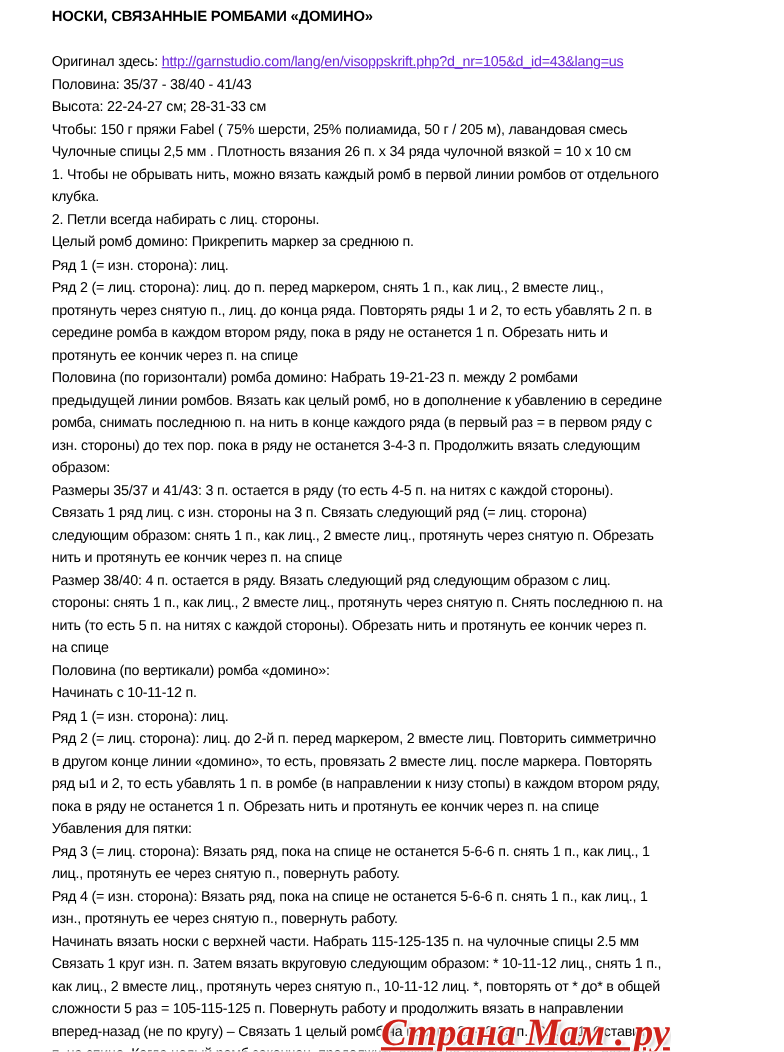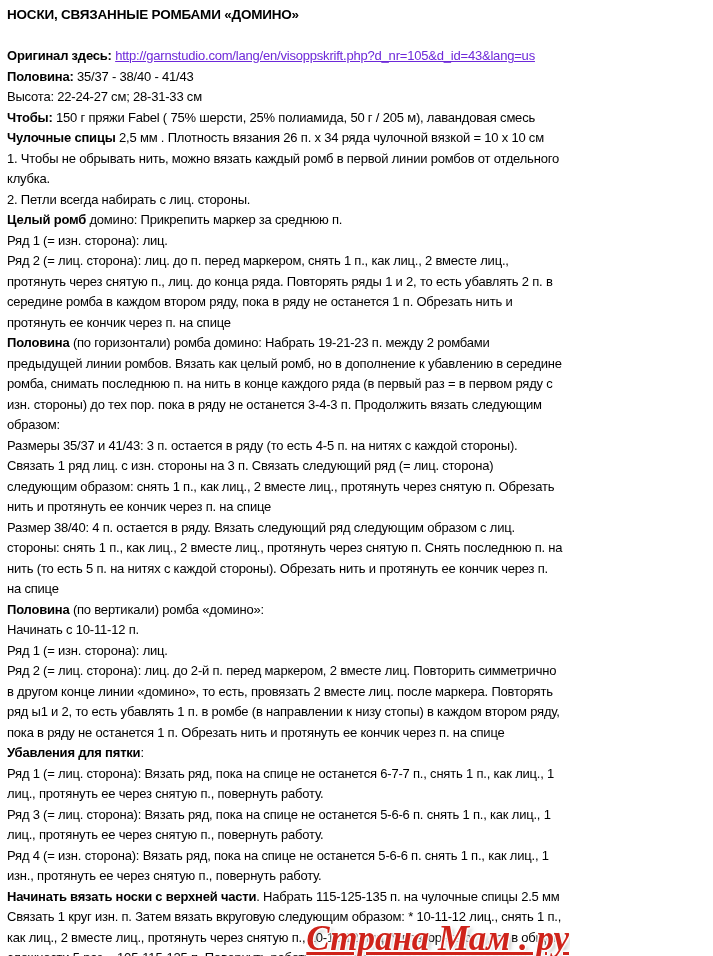--- a/index.html
+++ b/index.html
@@ -9,29 +9,30 @@
     height: 956px;
     box-sizing: border-box;
     padding: 5px 6px 0 7px;
     background: #ffffff;
     color: #000000;
     font-family: "Liberation Sans", "DejaVu Sans", sans-serif;
     font-size: 13px;
     line-height: 20.5px;
     letter-spacing: -0.2px;
     overflow: hidden;
+    margin-left: 40px;
   }
   .doc-title {
     font-size: 13.5px;
     font-weight: bold;
     margin: 0 0 20.5px 0;
     line-height: 20.5px;
   }
   .para { margin: 0; }
-  .bold { font-weight: bold; }
+  .bold { font-weight: normal; }
   a.link {
     color: #6d28d9;
     cursor: pointer;
     word-break: break-all;
   }
   .watermark {
     position: absolute;
     right: 1px;
     bottom: 7px;
     font-family: "Liberation Serif", "DejaVu Serif", serif;
@@ -66,19 +67,18 @@
       <p class="para"><span>Ряд 1 (= изн. сторона): лиц.</span></p>
       <p class="para"><span>Ряд 2 (= лиц. сторона): лиц. до п. перед маркером, снять 1 п., как лиц., 2 вместе лиц., протянуть через снятую п., лиц. до конца ряда. Повторять ряды 1 и 2, то есть убавлять 2 п. в середине ромба в каждом втором ряду, пока в ряду не останется 1 п. Обрезать нить и протянуть ее кончик через п. на спице</span></p>
       <p class="para"><span class="bold">Половина </span><span>(по горизонтали) ромба домино: Набрать 19-21-23 п. между 2 ромбами предыдущей линии ромбов. Вязать как целый ромб, но в дополнение к убавлению в середине ромба, снимать последнюю п. на нить в конце каждого ряда (в первый раз = в первом ряду с изн. стороны) до тех пор. пока в ряду не останется 3-4-3 п. Продолжить вязать следующим образом:</span></p>
       <p class="para"><span>Размеры 35/37 и 41/43: 3 п. остается в ряду (то есть 4-5 п. на нитях с каждой стороны). Связать 1 ряд лиц. с изн. стороны на 3 п. Связать следующий ряд (= лиц. сторона) следующим образом: снять 1 п., как лиц., 2 вместе лиц., протянуть через снятую п. Обрезать нить и протянуть ее кончик через п. на спице</span></p>
       <p class="para"><span>Размер 38/40: 4 п. остается в ряду. Вязать следующий ряд следующим образом с лиц. стороны: снять 1 п., как лиц., 2 вместе лиц., протянуть через снятую п. Снять последнюю п. на нить (то есть 5 п. на нитях с каждой стороны). Обрезать нить и протянуть ее кончик через п. на спице</span></p>
       <p class="para"><span class="bold">Половина </span><span>(по вертикали) ромба «домино»:</span></p>
       <p class="para"><span>Начинать с 10-11-12 п.</span></p>
       <p class="para"><span>Ряд 1 (= изн. сторона): лиц.</span></p>
       <p class="para"><span>Ряд 2 (= лиц. сторона): лиц. до 2-й п. перед маркером, 2 вместе лиц. Повторить симметрично в другом конце линии «домино», то есть, провязать 2 вместе лиц. после маркера. Повторять ряд ы1 и 2, то есть убавлять 1 п. в ромбе (в направлении к низу стопы) в каждом втором ряду, пока в ряду не останется 1 п. Обрезать нить и протянуть ее кончик через п. на спице</span></p>
       <p class="para"><span class="bold">Убавления для пятки</span><span>:</span></p>
-      <p class="para"><span>Ряд 1 (= лиц. сторона): Вязать ряд, пока на спице не останется 6-7-7 п., снять 1 п., как лиц., 1 лиц., протянуть ее через снятую п., повернуть работу.</span></p>
       <p class="para"><span>Ряд 3 (= лиц. сторона): Вязать ряд, пока на спице не останется 5-6-6 п. снять 1 п., как лиц., 1 лиц., протянуть ее через снятую п., повернуть работу.</span></p>
       <p class="para"><span>Ряд 4 (= изн. сторона): Вязать ряд, пока на спице не останется 5-6-6 п. снять 1 п., как лиц., 1 изн., протянуть ее через снятую п., повернуть работу.</span></p>
       <p class="para"><span class="bold">Начинать вязать носки с верхней части</span><span>. Набрать 115-125-135 п. на чулочные спицы 2.5 мм Связать 1 круг изн. п. Затем вязать вкруговую следующим образом: * 10-11-12 лиц., снять 1 п., как лиц., 2 вместе лиц., протянуть через снятую п., 10-11-12 лиц. *, повторять от * до* в общей сложности 5 раз = 105-115-125 п. Повернуть работу и продолжить вязать в направлении вперед-назад (не по кругу) – Связать 1 целый ромб на первых 21-23-25 п.. См. п. 1. Оставить п. на спице. Когда целый ромб закончен, продолжить вязать на следующих 21-23-25 петлях таким же образом, а затем на остальных п. ряда = 5 ромбов. Затем набрать 10-11-12 п. - см. п. 2 по стороне последнего ромба предыдущей линии «домино», набрать 1 п. между этим и следующим ромбом = 21-23-25 п. в ряду. Связать 1 целый ромб «домино», как описано выше и продолжать вязать так же на остальных. петлях . Связать 3 линии ромбов «домино».Связать 4-ю линию ромбов таким же образом, но при этом равномерно убавить 2 п. в первом ряду (= с изн. стороны) в каждом ромбе = 19-21-23 п. Связать 1 целый ромб «домино» на этих п. Для линии 5 набрать 19-21-23 п. по сторонам ромбов и продолжить вязать линию 5 как описано выше. Всего связать 8 линий ромбов всего. Высота верхней части носка – около 23-25-27 см.</span></p>
     </div>
   <div class="watermark">Страна Мам . ру</div>
 </div>
 
 </body></html>

